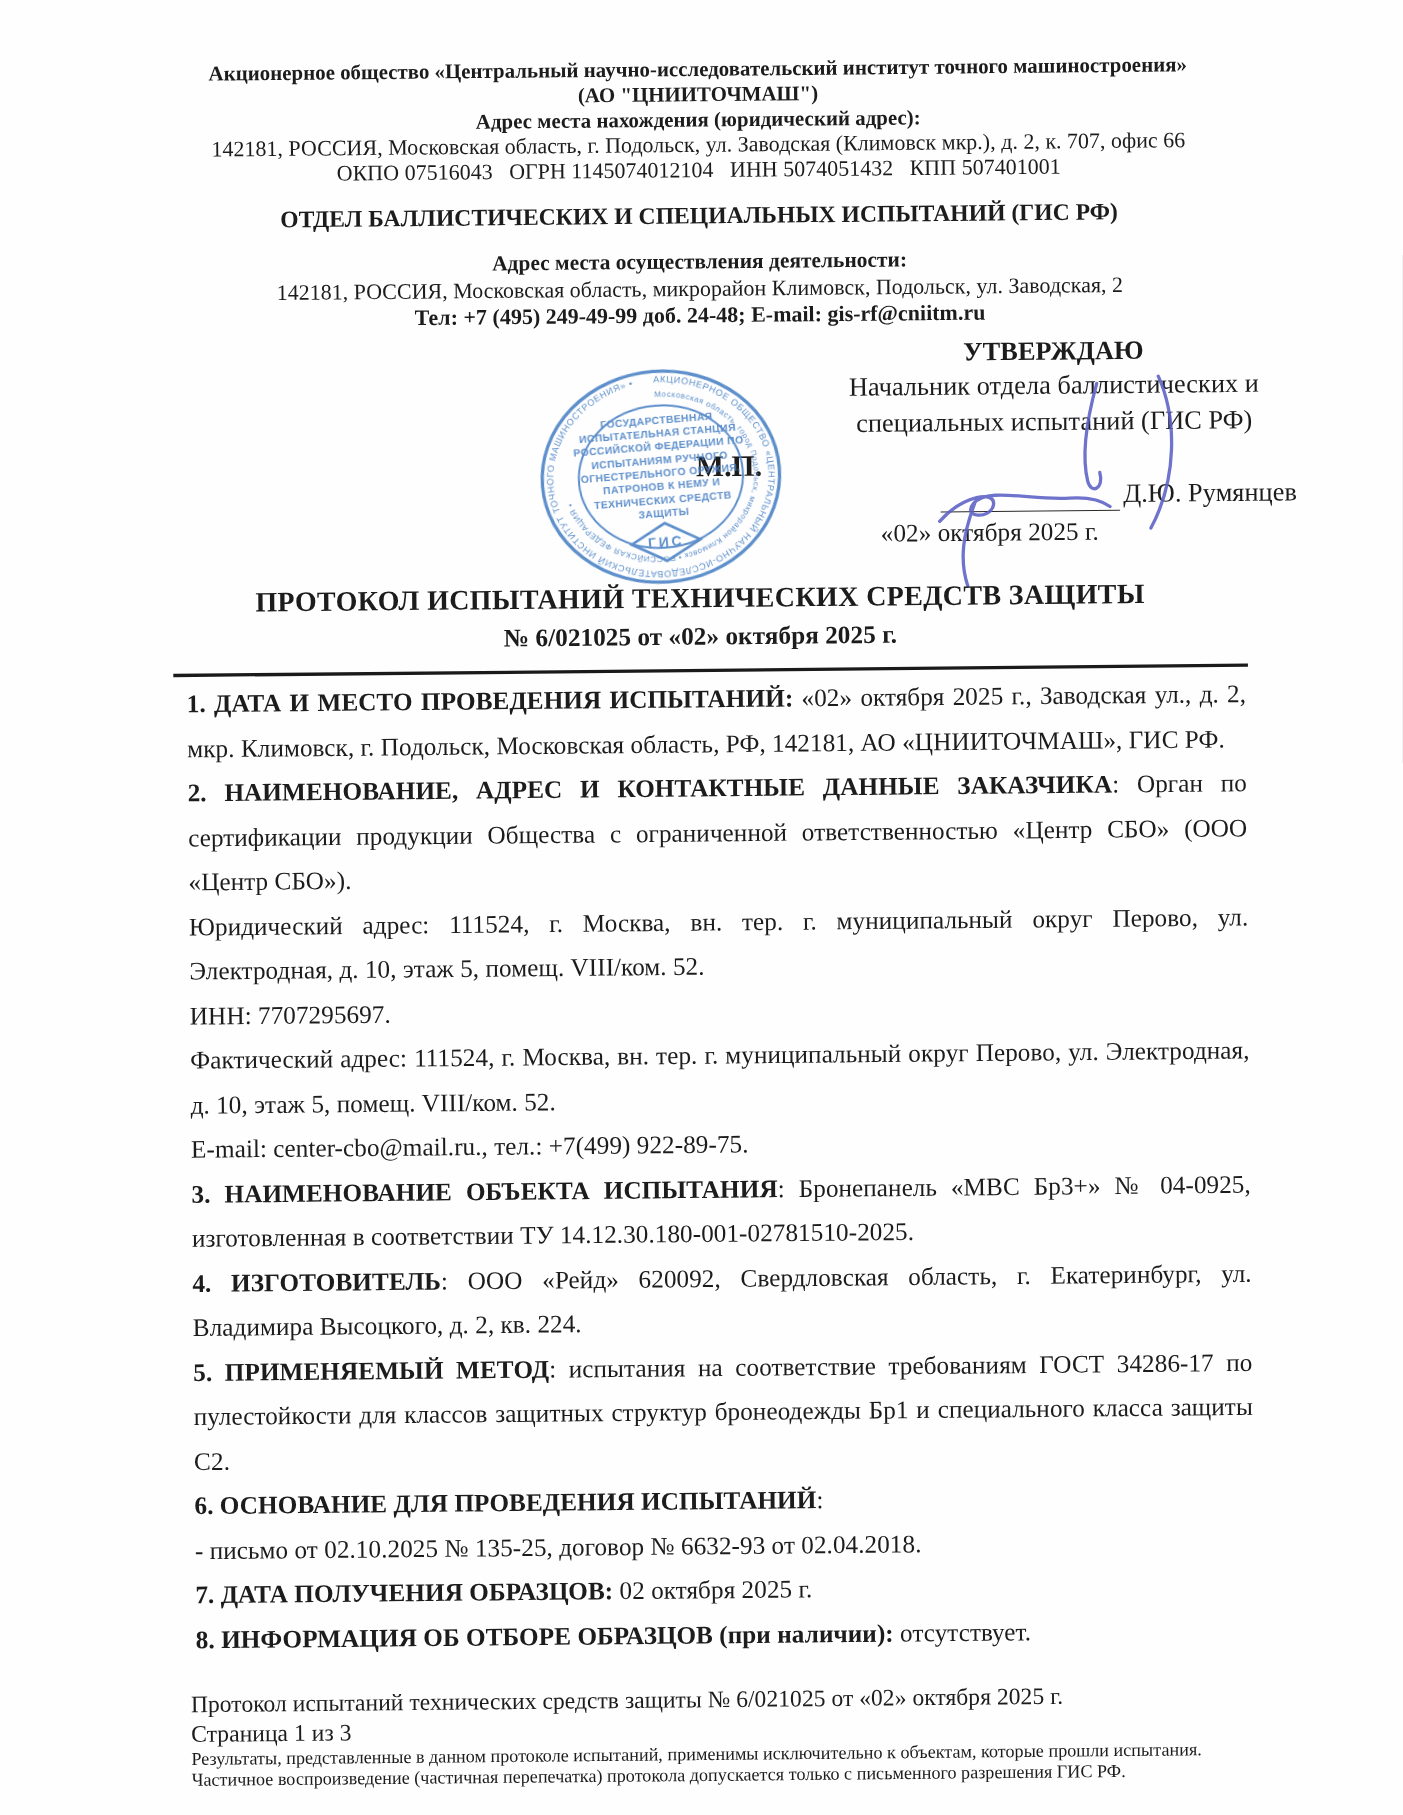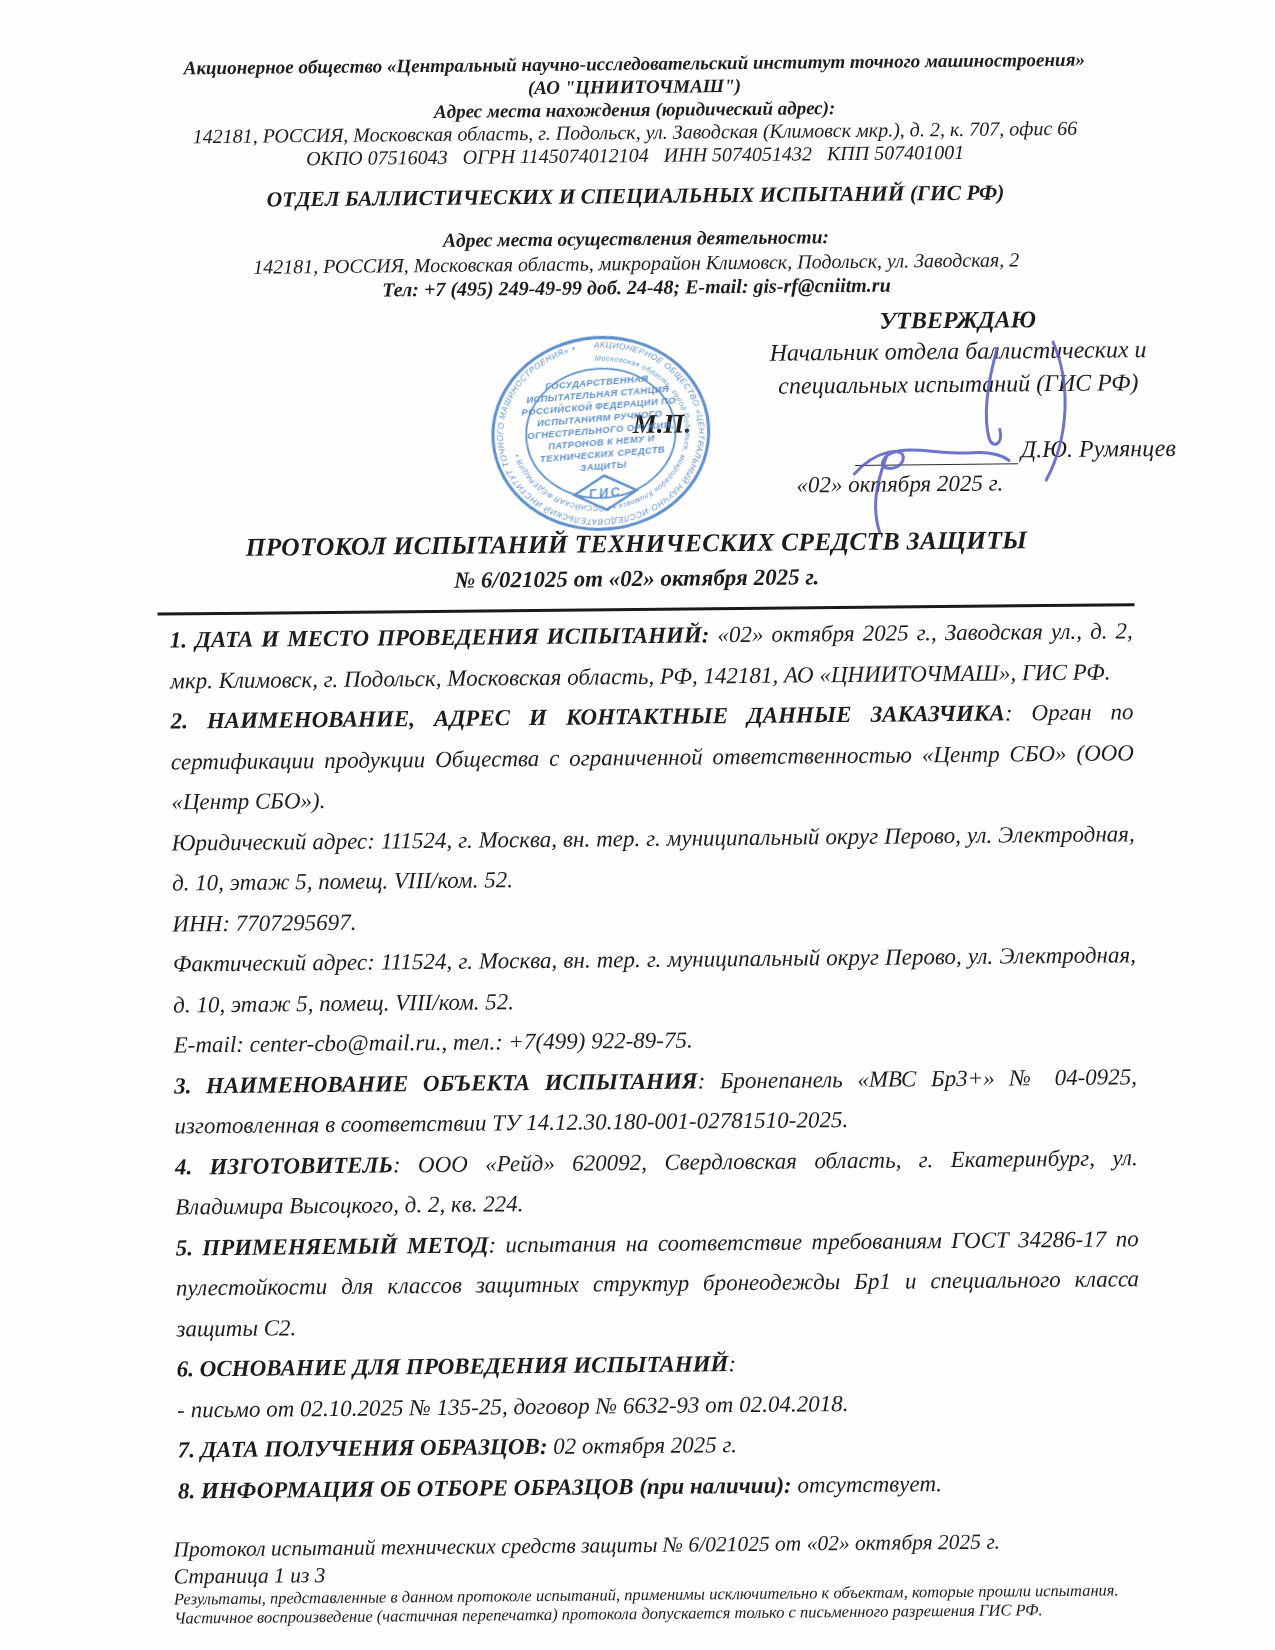--- a/index.html
+++ b/index.html
@@ -1,21 +1,20 @@
 <!DOCTYPE html>
 <html lang="ru"><head>
 <meta charset="utf-8">
 <style>
   html,body{margin:0;padding:0;background:#e8e8e8;}
   .sheet{
     position:relative;width:1275px;height:1650px;margin:0 auto;
     background:#fefefe;overflow:hidden;
     font-family:"Liberation Serif","DejaVu Serif",serif;
     color:#1c1c1c;
-    font-style:italic;
   }
   .tilt{position:absolute;inset:0;transform:rotate(-0.55deg);transform-origin:50% 40%;}
   .b{font-weight:bold;}
   .pre{white-space:pre-wrap;}
 
   
   .doc-header{position:absolute;top:52px;left:70px;width:1140px;text-align:center;}
   .h-org{font-size:19px;font-weight:bold;line-height:23px;}
   .h-short{font-size:19px;font-weight:bold;line-height:23px;}
   .h-label{font-size:19px;font-weight:bold;line-height:23px;}

